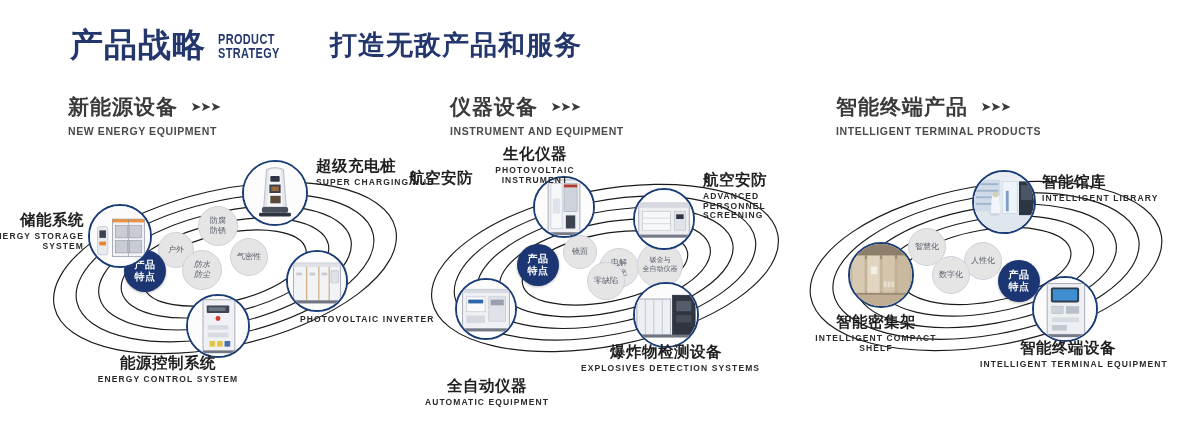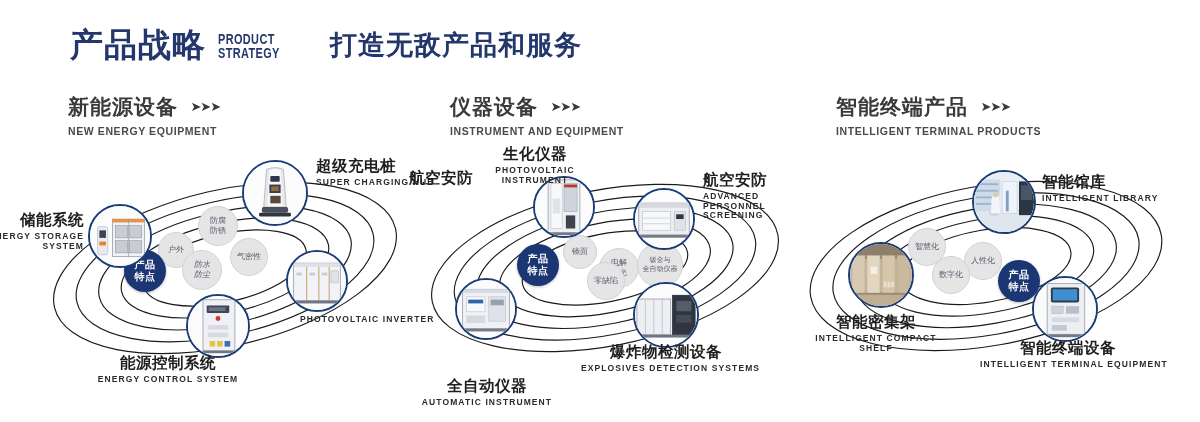--- a/index.html
+++ b/index.html
@@ -392,21 +392,21 @@
       <rect x="10" y="18" width="20" height="16" fill="#f8f9fb" stroke="#b9bec7" stroke-width="0.6"></rect>
       <rect x="12" y="21" width="16" height="4" fill="#2b66a8"></rect>
       <rect x="34" y="18" width="18" height="26" fill="#dfe3e9" stroke="#b9bec7" stroke-width="0.6"></rect>
       <rect x="36" y="21" width="14" height="6" fill="#98a0ae"></rect>
       <rect x="10" y="38" width="20" height="8" fill="#d4d8df"></rect>
       <rect x="6" y="52" width="50" height="3" fill="#757b86"></rect>
     </svg>
   </div>
   <div class="cap center" style="left:-8px; top:188px; width:160px;margin-top:40px;">
     <div class="cn">全自动仪器</div>
-    <div class="en">AUTOMATIC INSTRUMENT</div>
+    <div class="en">AUTOMATIC EQUIPMENT</div>
   </div>
 </div>
 
 <div class="group" id="group-3">
   <svg class="orbit-svg" width="400" height="240" viewBox="0 0 400 240">
     <g fill="none" stroke="#1a1a1a" stroke-width="1.15" transform="rotate(-10 186 116)">
       <ellipse cx="186" cy="116" rx="178" ry="80"></ellipse>
       <ellipse cx="186" cy="116" rx="155" ry="69"></ellipse>
       <ellipse cx="186" cy="116" rx="132" ry="58"></ellipse>
       <ellipse cx="186" cy="116" rx="109" ry="47"></ellipse>

